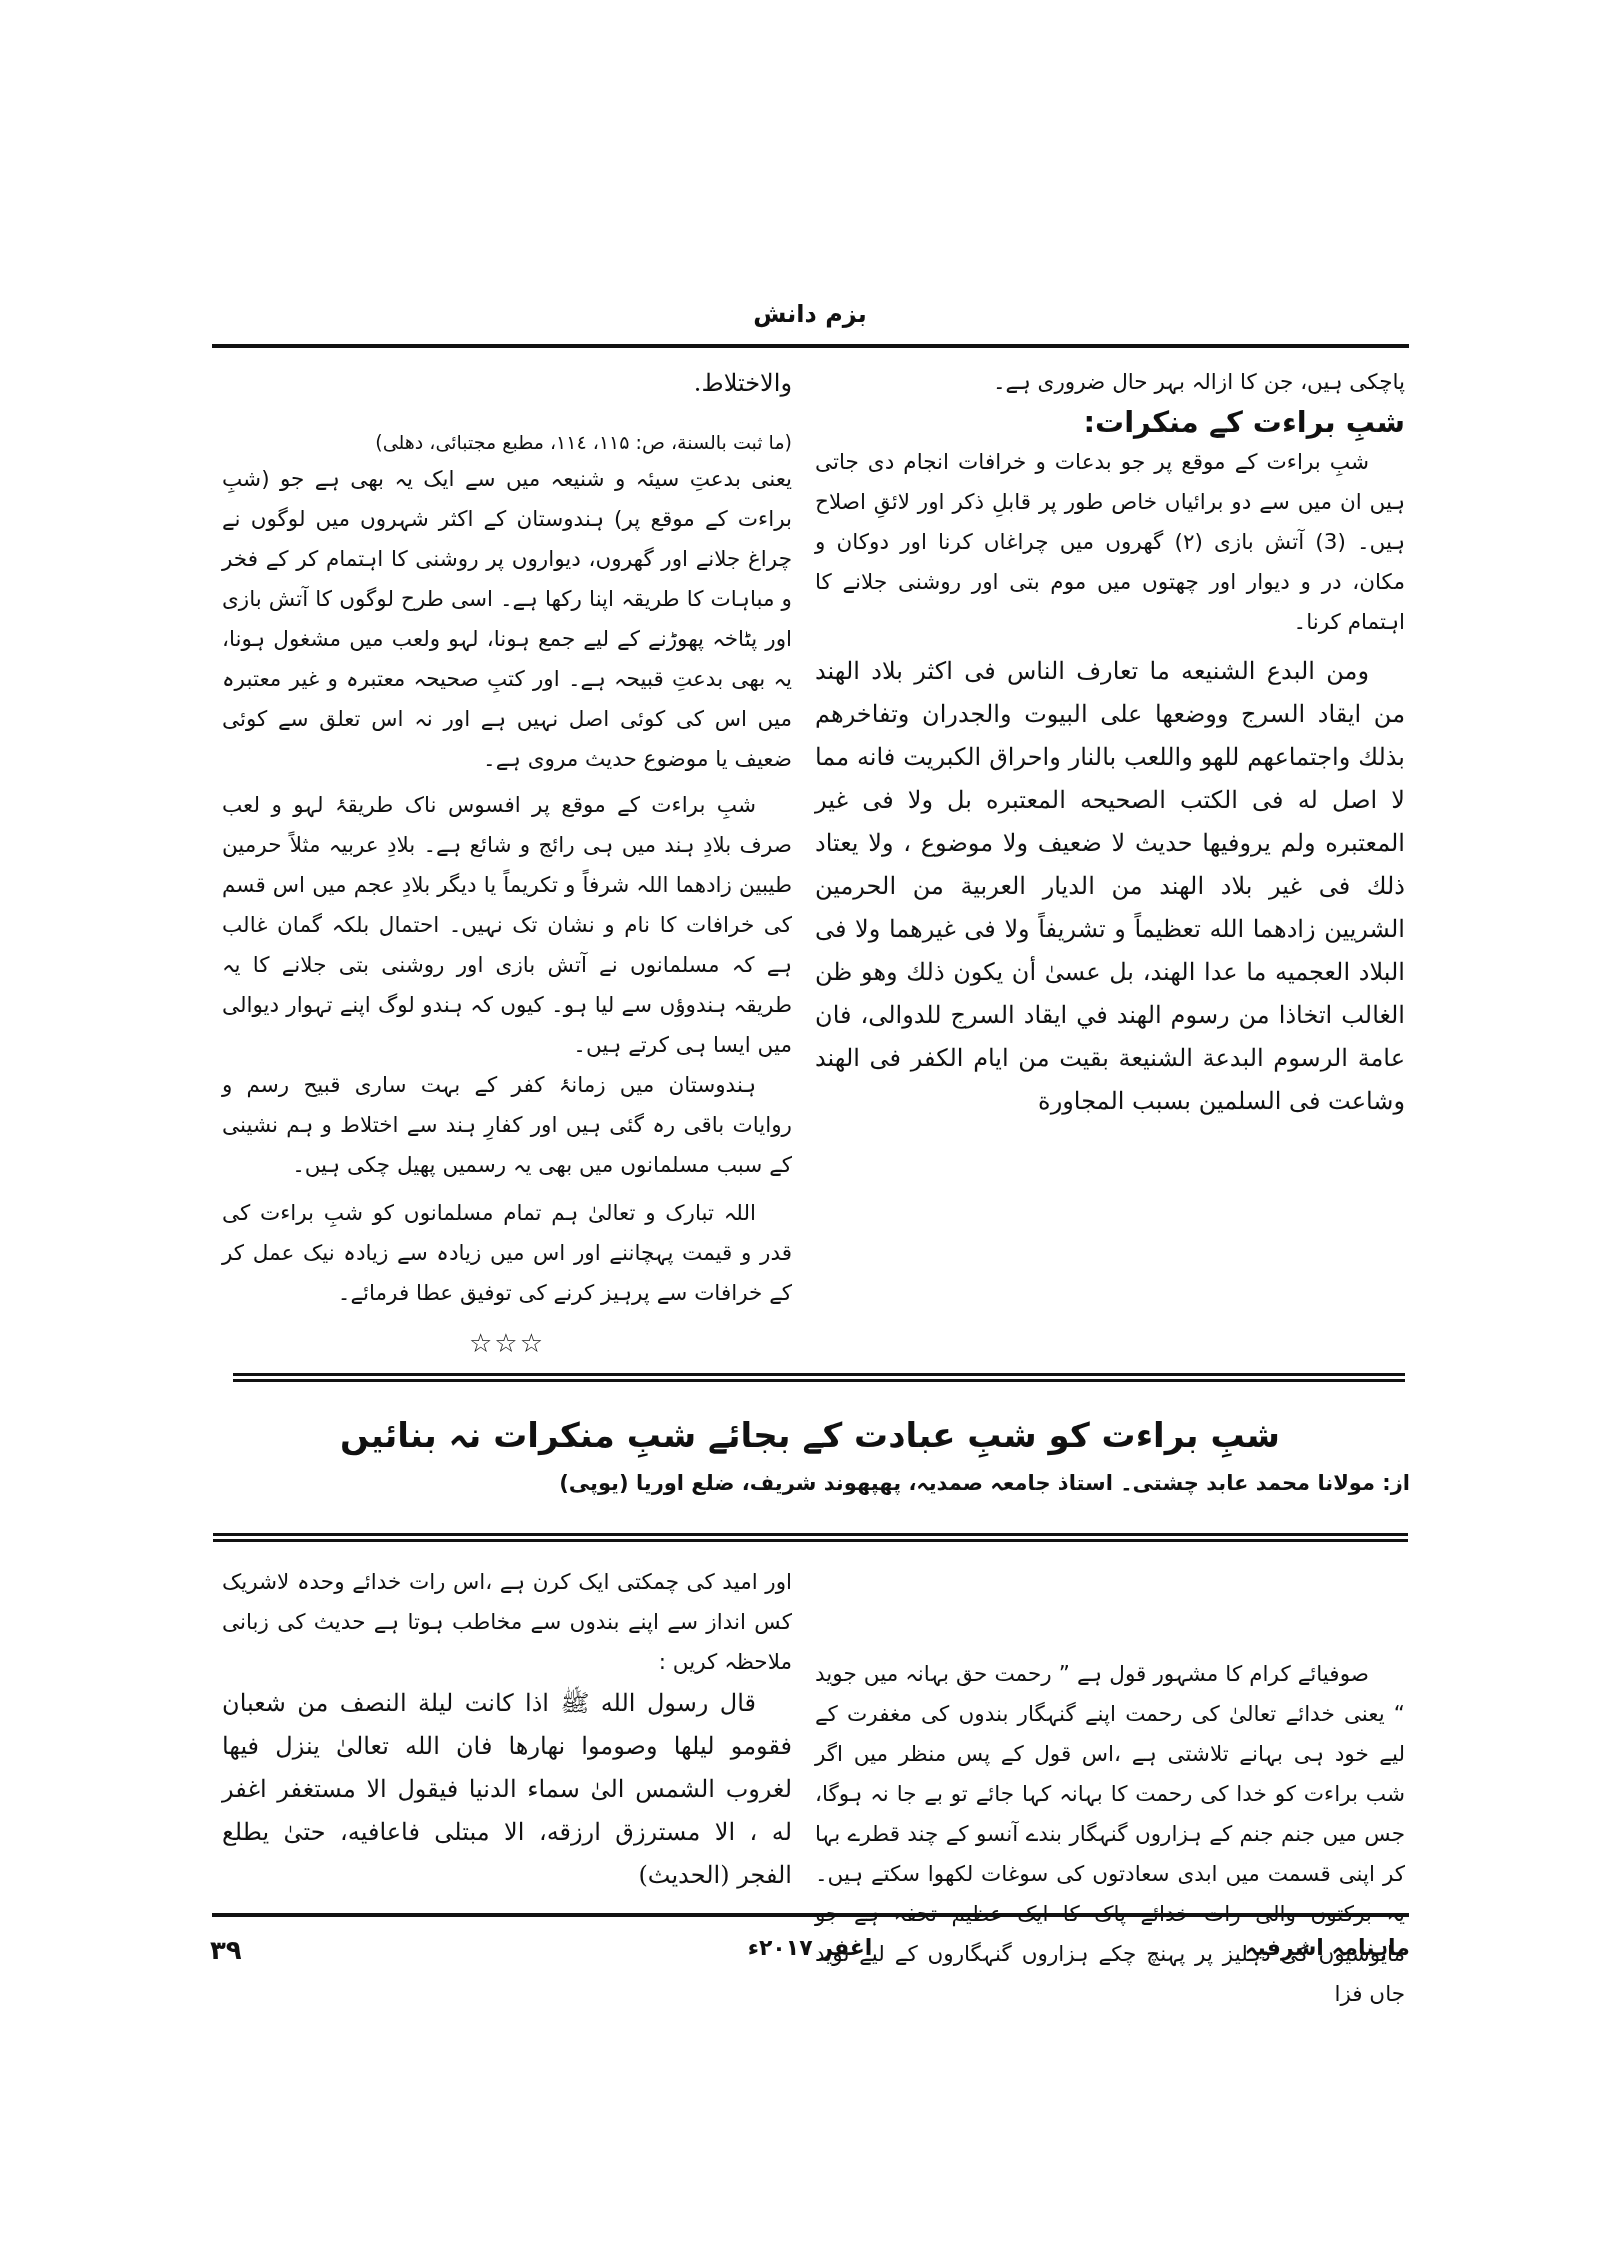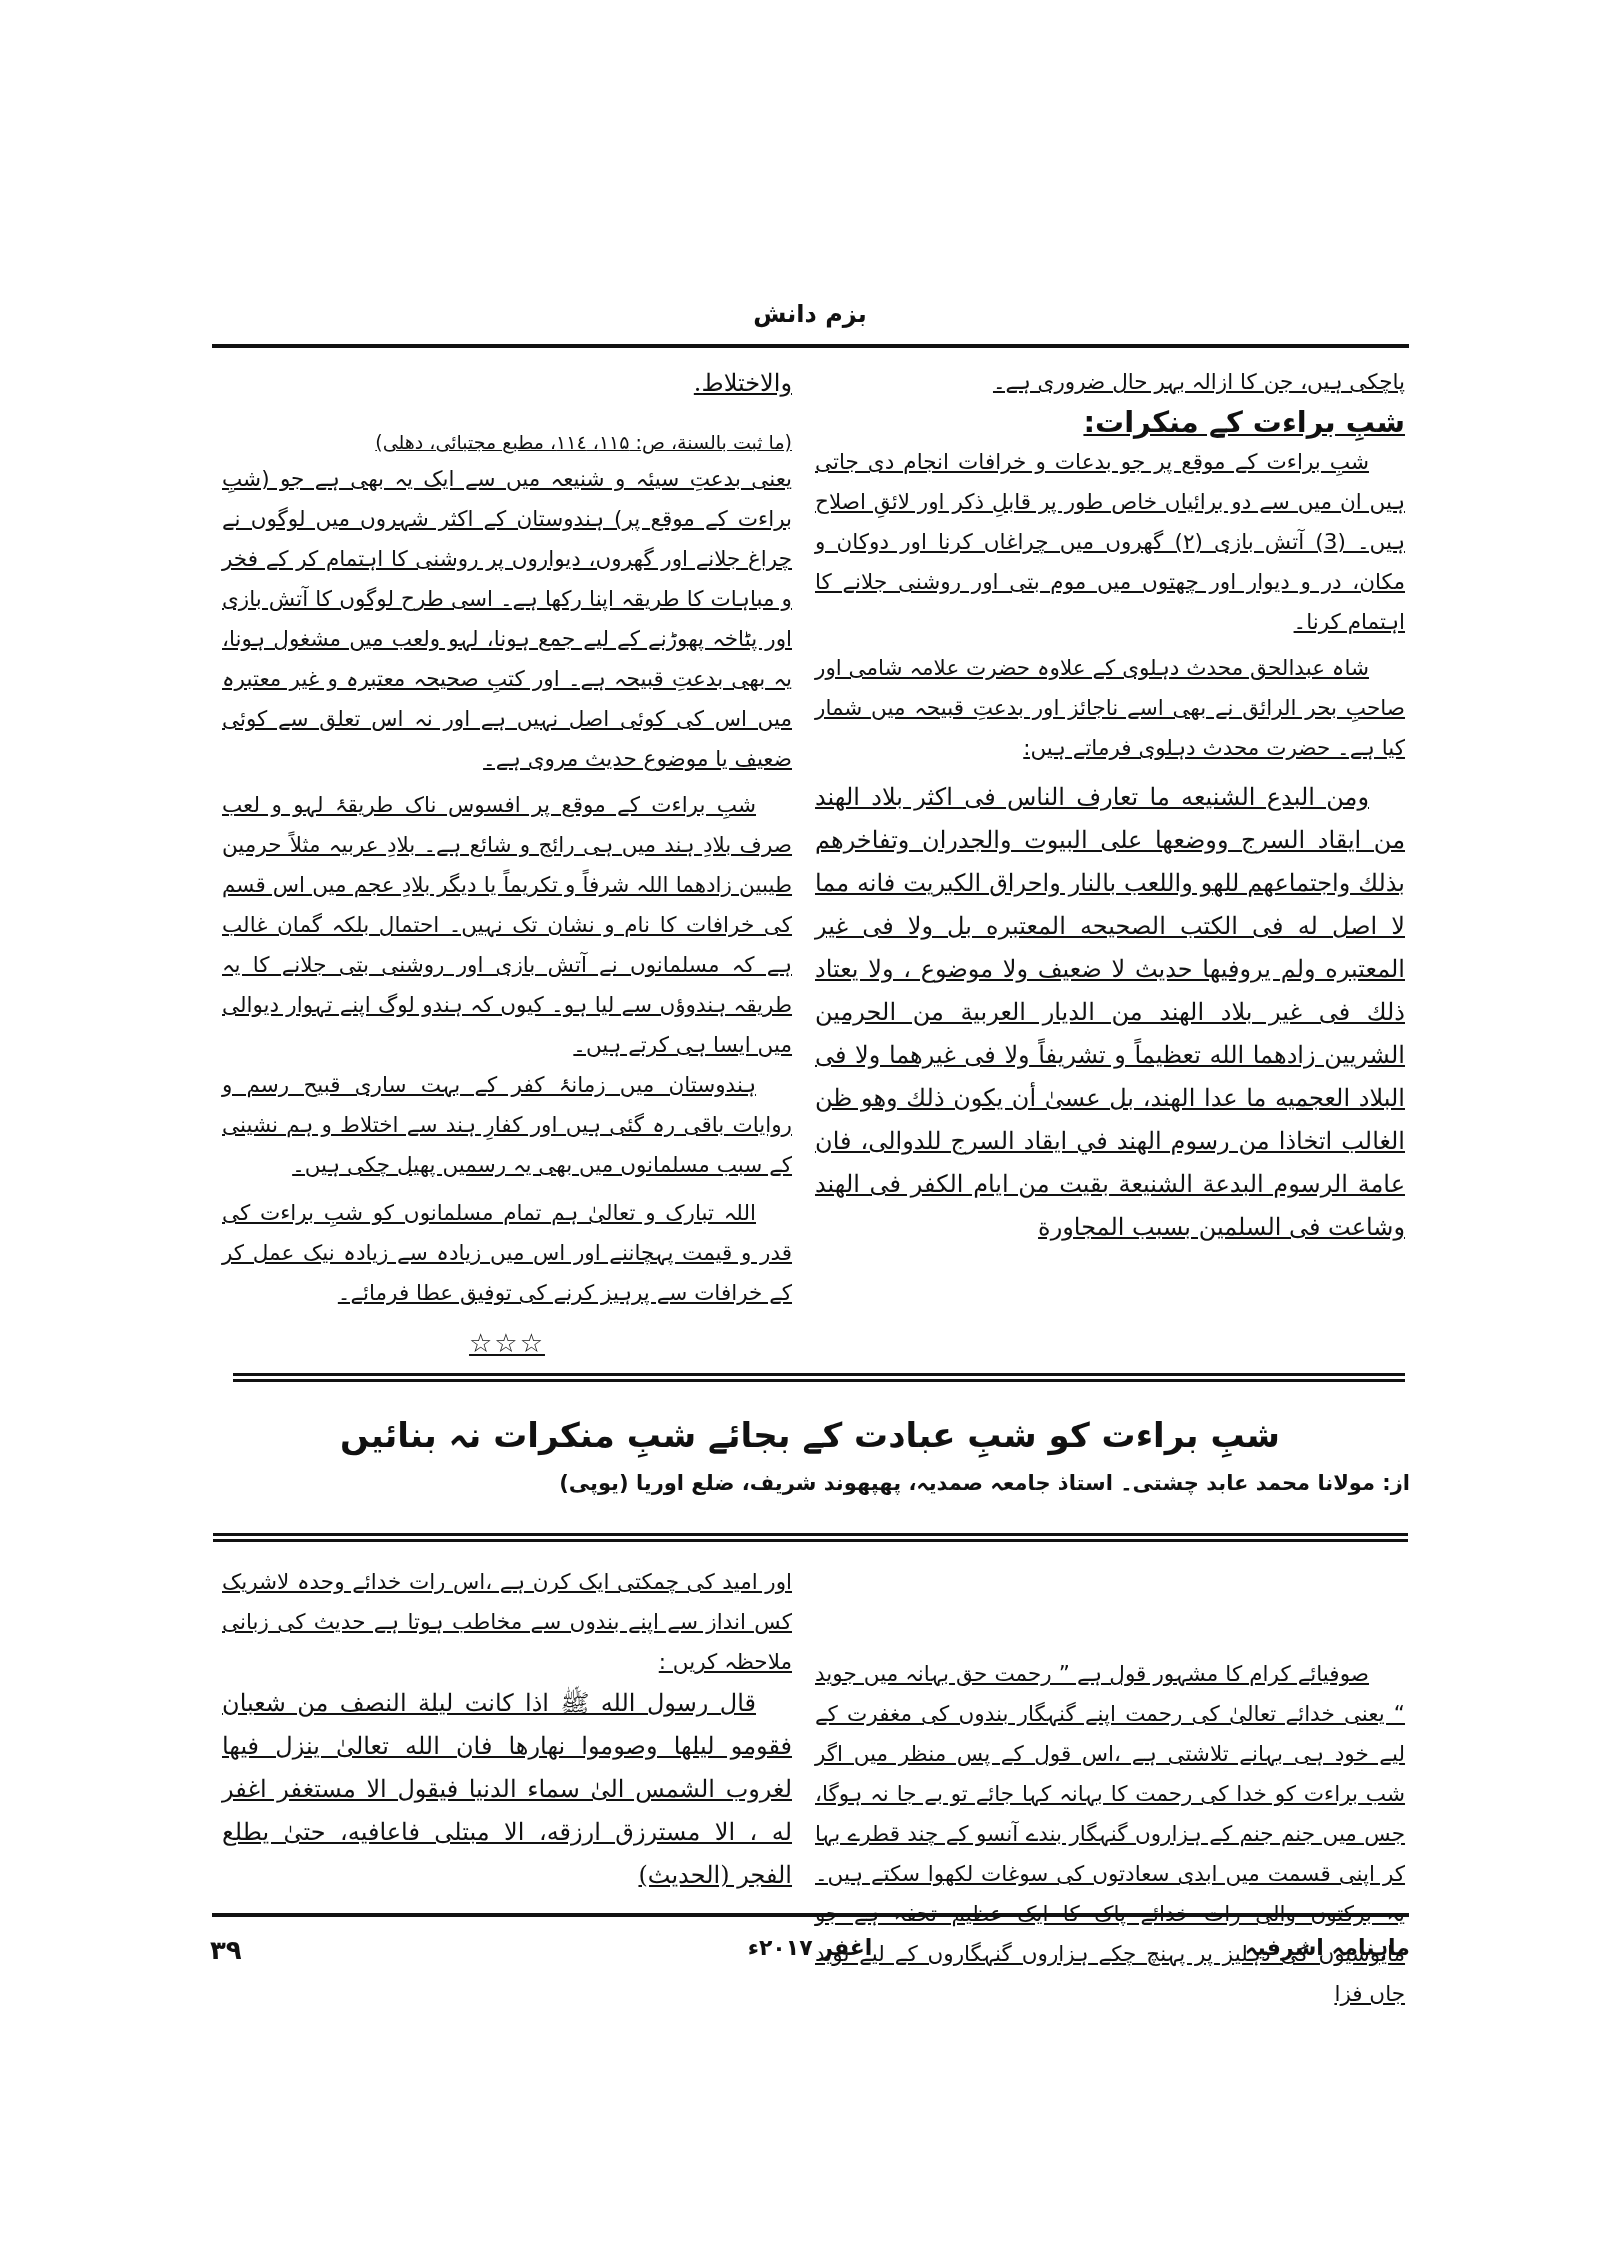--- a/index.html
+++ b/index.html
@@ -3,21 +3,21 @@
 <meta charset="utf-8">
 <style>
   html, body { margin: 0; padding: 0; background: #ffffff; }
   body { width: 1600px; height: 2264px; position: relative; overflow: hidden; font-family: "DejaVu Sans", sans-serif; color: #111; }
   .page { position: absolute; left: 0; top: 0; width: 1600px; height: 1616px; }
 
   .running-head { position: absolute; top: 300px; left: 210px; width: 1200px; text-align: center; font-size: 24px; font-weight: bold; direction: rtl; }
   .rule-thick { position: absolute; height: 4px; background: #111; }
   .rule-double { position: absolute; height: 9px; border-top: 3px solid #111; border-bottom: 3px solid #111; box-sizing: border-box; }
 
-  .col { position: absolute; direction: rtl; text-align: justify; text-align-last: right; font-size: 21.5px; line-height: 40px; text-decoration: underline; }
+  .col { position: absolute; direction: rtl; text-align: justify; text-align-last: right; font-size: 21.5px; line-height: 40px; }
   .col p { margin: 0; }
   .col .indent { text-indent: 36px; }
   .col .arabic { font-family: "DejaVu Serif", serif; font-size: 24px; line-height: 43px; }
   .col .heading { font-weight: bold; font-size: 29px; line-height: 40px; }
   .col .ref { font-size: 19px; line-height: 34px; }
   .col .stars { text-align: center; text-align-last: center; font-size: 26px; letter-spacing: 2px; margin-top: 10px; }
 
   .article-title { position: absolute; top: 1405px; left: 210px; width: 1200px; text-align: center; direction: rtl; font-size: 34px; font-weight: bold; line-height: 60px; }
   .byline { position: absolute; top: 1465px; left: 210px; width: 1200px; text-align: right; direction: rtl; font-size: 21px; font-weight: bold; line-height: 36px; }
 
@@ -31,21 +31,20 @@
 
 <div class="page">
 
   <div class="running-head">بزم دانش</div>
   <div class="rule-thick" style="top:344px; left:212px; width:1197px;"></div>
 
   <div class="col" style="top:362px; left:815px; width:590px;">
     <p>پاچکی ہیں، جن کا ازالہ بہر حال ضروری ہے۔</p>
     <p class="heading">شبِ براءت کے منکرات:</p>
     <p class="indent">شبِ براءت کے موقع پر جو بدعات و خرافات انجام دی جاتی ہیں ان میں سے دو برائیاں خاص طور پر قابلِ ذکر اور لائقِ اصلاح ہیں۔ (3) آتش بازی (۲) گھروں میں چراغاں کرنا اور دوکان و مکان، در و دیوار اور چھتوں میں موم بتی اور روشنی جلانے کا اہتمام کرنا۔</p>
-    <p class="indent" style="margin-top:6px;">شاہ عبدالحق محدث دہلوی کے علاوہ حضرت علامہ شامی اور صاحبِ بحر الرائق نے بھی اسے ناجائز اور بدعتِ قبیحہ میں شمار کیا ہے۔ حضرت محدث دہلوی فرماتے ہیں:</p>
     <p class="arabic indent" style="margin-top:8px;">ومن البدع الشنيعه ما تعارف الناس فى اكثر بلاد الهند من ايقاد السرج ووضعها على البيوت والجدران وتفاخرهم بذلك واجتماعهم للهو واللعب بالنار واحراق الكبريت فانه مما لا اصل له فى الكتب الصحيحه المعتبره بل ولا فى غير المعتبره ولم يروفيها حديث لا ضعيف ولا موضوع ، ولا يعتاد ذلك فى غير بلاد الهند من الديار العربية من الحرمين الشريين زادهما الله تعظيماً و تشريفاً ولا فى غيرهما ولا فى البلاد العجميه ما عدا الهند، بل عسىٰ أن يكون ذلك وهو ظن الغالب اتخاذا من رسوم الهند في ايقاد السرج للدوالى، فان عامة الرسوم البدعة الشنيعة بقيت من ايام الكفر فى الهند وشاعت فى السلمين بسبب المجاورة</p>
   </div>
 
   <div class="col" style="top:362px; left:222px; width:570px;">
     <p class="arabic">والاختلاط.</p>
     <p class="ref" style="margin-top:20px;">(ما ثبت بالسنة، ص: ۱۱۵، ۱۱٤، مطبع مجتبائی، دھلی)</p>
     <p>یعنی بدعتِ سیئہ و شنیعہ میں سے ایک یہ بھی ہے جو (شبِ براءت کے موقع پر) ہندوستان کے اکثر شہروں میں لوگوں نے چراغ جلانے اور گھروں، دیواروں پر روشنی کا اہتمام کر کے فخر و مباہات کا طریقہ اپنا رکھا ہے۔ اسی طرح لوگوں کا آتش بازی اور پٹاخہ پھوڑنے کے لیے جمع ہونا، لہو ولعب میں مشغول ہونا، یہ بھی بدعتِ قبیحہ ہے۔ اور کتبِ صحیحہ معتبرہ و غیر معتبرہ میں اس کی کوئی اصل نہیں ہے اور نہ اس تعلق سے کوئی ضعیف یا موضوع حدیث مروی ہے۔</p>
     <p class="indent" style="margin-top:6px;">شبِ براءت کے موقع پر افسوس ناک طریقۂ لہو و لعب صرف بلادِ ہند میں ہی رائج و شائع ہے۔ بلادِ عربیہ مثلاً حرمین طیبین زادھما اللہ شرفاً و تکریماً یا دیگر بلادِ عجم میں اس قسم کی خرافات کا نام و نشان تک نہیں۔ احتمال بلکہ گمان غالب ہے کہ مسلمانوں نے آتش بازی اور روشنی بتی جلانے کا یہ طریقہ ہندوؤں سے لیا ہو۔ کیوں کہ ہندو لوگ اپنے تہوار دیوالی میں ایسا ہی کرتے ہیں۔</p>
     <p class="indent">ہندوستان میں زمانۂ کفر کے بہت ساری قبیح رسم و روایات باقی رہ گئی ہیں اور کفارِ ہند سے اختلاط و ہم نشینی کے سبب مسلمانوں میں بھی یہ رسمیں پھیل چکی ہیں۔</p>
     <p class="indent" style="margin-top:8px;">اللہ تبارک و تعالیٰ ہم تمام مسلمانوں کو شبِ براءت کی قدر و قیمت پہچاننے اور اس میں زیادہ سے زیادہ نیک عمل کر کے خرافات سے پرہیز کرنے کی توفیق عطا فرمائے۔</p>

